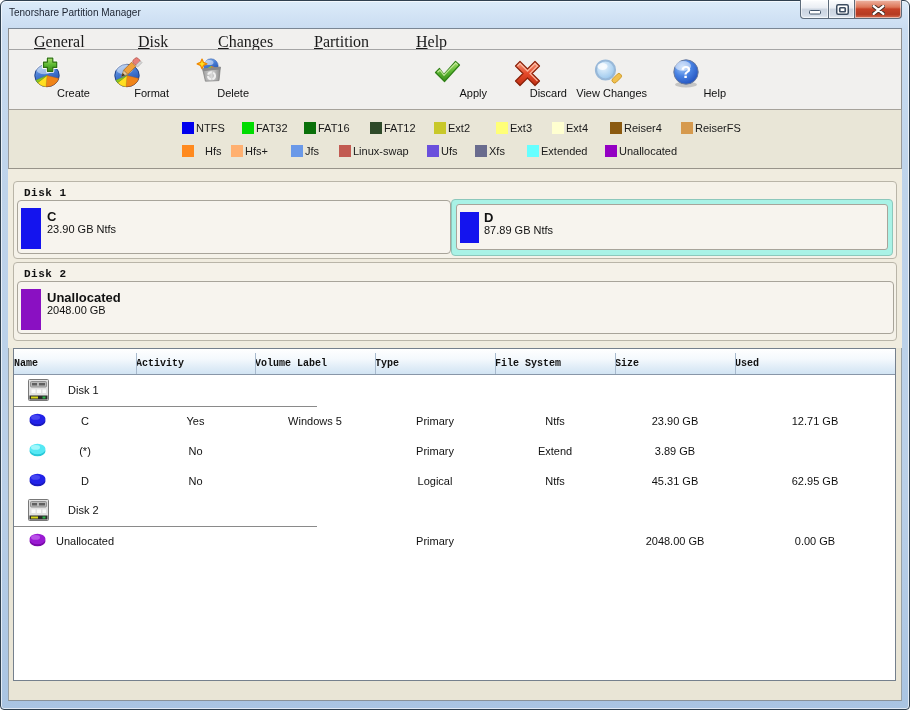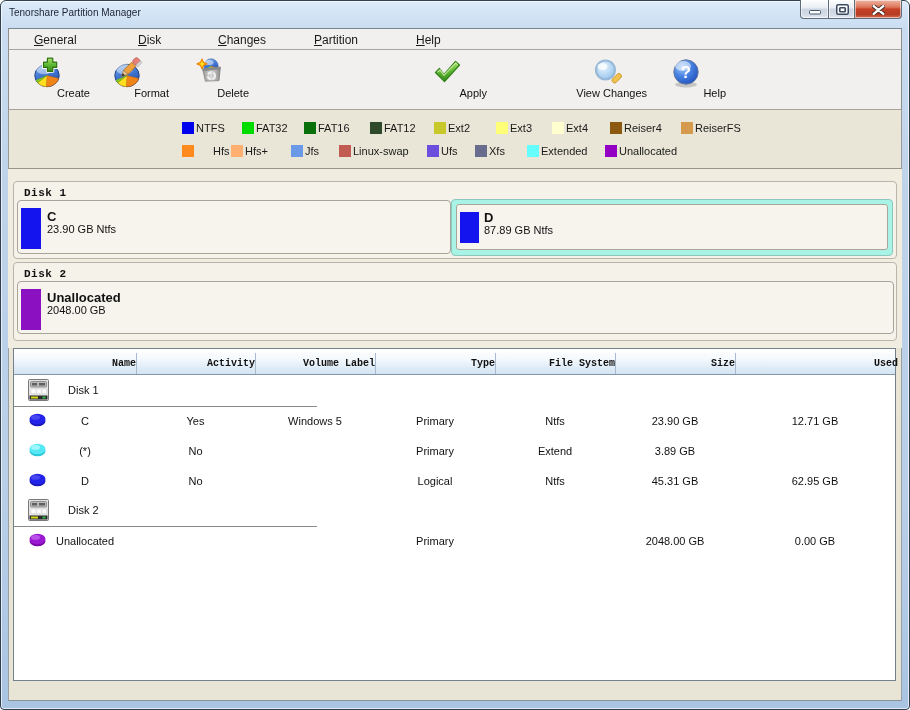--- a/index.html
+++ b/index.html
@@ -21,21 +21,21 @@
     background:linear-gradient(180deg,#fdfdfe 0%,#e9edf3 45%,#cbd4e0 50%,#d4dde8 85%,#e7edf4 100%); }
   #cap-max { left:29px; width:26px; border-left:none;
     background:linear-gradient(180deg,#fdfdfe 0%,#e9edf3 45%,#cbd4e0 50%,#d4dde8 85%,#e7edf4 100%); }
   #cap-close { left:55px; width:47px; border-radius:0 0 4px 0; border-left:none;
     background:linear-gradient(180deg,#eeb5a4 0%,#dd7658 40%,#c64227 50%,#b53b22 80%,#d86e50 100%); }
   .glyph { position:absolute; }
   
   #client { left:8px; top:28px; width:894px; height:673px; background:#e9e5d6; border-left:1px solid #98a0a4; border-right:1px solid #98a0a4; border-bottom:1px solid #8a9298; }
   #menubar { left:8px; top:28px; width:894px; height:22px; background:#f1f0ee; border-top:1px solid #7a8694;
     border-bottom:1px solid #a5a5a5; border-left:1px solid #8e8e8e; border-right:1px solid #8e8e8e; }
-  .menuitem { position:absolute; top:4px; font-size:12px; color:#1a1a1a; }
+  .menuitem { position:absolute; top:4px; font-size:16px; color:#1a1a1a;font-family:Liberation Serif, serif; }
   .menuitem u { text-decoration:underline; }
   #toolbar { left:8px; top:50px; width:894px; height:60px; background:#f1f0ee;
     border-bottom:1px solid #a6a29a; border-left:1px solid #8e8e8e; border-right:1px solid #8e8e8e; }
   .tool { position:absolute; top:0; width:78px; height:58px; }
   .tool svg { position:absolute; left:50%; transform:translateX(-50%); top:7px; }
   .tool .tlabel { position:absolute; top:37px; width:100%; text-align:right; font-size:11px; color:#111; }
   
   #legend { left:8px; top:110px; width:894px; height:59px; background:#e9e6d7;
     border-bottom:1px solid #98948a; border-left:1px solid #9a9a9a; border-right:1px solid #9a9a9a; }
   .lg { position:absolute; width:12px; height:12px; }
@@ -48,21 +48,21 @@
   .pblock { position:absolute; background:#f7f4ee; border:1px solid #a8a49a; border-radius:4px; }
   .pbar { position:absolute; }
   .ptitle { position:absolute; font-weight:bold; font-size:13px; color:#111; }
   .psub { position:absolute; font-size:11px; color:#111; }
   
   #tablebox { left:13px; top:348px; width:883px; height:333px; background:#fff;
     border:1px solid #75808d; }
   #thead { position:absolute; left:0; top:0; width:881px; height:26px;
     background:linear-gradient(180deg,#ffffff 0%,#f4f9fd 40%,#dfecf7 75%,#d2e4f3 100%);
     border-bottom:1px solid #8896a8; }
-  .th { position:absolute; top:9px; text-align:right; font-family:"Liberation Mono", monospace;
+  .th { position:absolute; top:9px; text-align:left; font-family:"Liberation Mono", monospace;
     font-weight:bold; font-size:10px; color:#111; }
   .thsep { position:absolute; top:4px; width:1px; height:21px; background:#a8bacd; }
   .cell { position:absolute; font-size:11px; color:#111; text-align:center; }
   .diskline { position:absolute; height:1px; background:#8a8a8a; }
 </style>
 </head>
 <body>
   <div id="frame" class="abs"></div>
   <div id="titletext" class="abs">Tenorshare Partition Manager</div>
   <div id="caps" class="abs">
@@ -165,20 +165,27 @@
       </svg>
       <div class="tlabel">Delete</div>
     </div>
     <div class="tool" style="left:400px">
       <svg width="34" height="32" viewBox="0 0 34 32">
         <path d="M4.5,15.5 L8.5,11.5 L13,17.5 L24.5,4.5 L28.5,8 L13.5,24.5 Z" fill="url(#ggreen)" stroke="#2e8014" stroke-width="1.2" stroke-linejoin="round"></path>
         <path d="M6.5,15.3 L9,13 L13,18.3 L24.7,5.8 L26.6,7.6" fill="none" stroke="#d8f0b0" stroke-width="1.3" opacity="0.8"></path>
       </svg>
       <div class="tlabel">Apply</div>
     </div>
+    <div class="tool" style="left:480px">
+      <svg width="34" height="32" viewBox="0 0 34 32">
+        <path d="M4.5,9 L9,4.5 L16.5,12 L24,4.5 L28.5,9 L21,16.5 L28.5,24 L24,28.5 L16.5,21 L9,28.5 L4.5,24 L12,16.5 Z" fill="url(#gred)" stroke="#8a2008" stroke-width="1.2" stroke-linejoin="round"></path>
+        <path d="M6.5,9 L9,6.5 L16.5,14 L24,6.5 L26.5,9 L19,16.5 L26.5,24" fill="none" stroke="#ffc0a8" stroke-width="1.3" opacity="0.85"></path>
+      </svg>
+      <div class="tlabel">Discard</div>
+    </div>
     <div class="tool" style="left:560px">
       <svg width="34" height="32" viewBox="0 0 34 32">
         <g transform="rotate(45 24 23)">
           <rect x="21.5" y="15" width="5" height="11" rx="2.2" fill="#f0c050" stroke="#c89018" stroke-width="0.8"></rect>
         </g>
         <circle cx="14.5" cy="13" r="9.5" fill="url(#glens)" stroke="#98b8d8" stroke-width="2.2"></circle>
         <ellipse cx="11.5" cy="9.5" rx="5" ry="3.4" fill="#ffffff" opacity="0.75"></ellipse>
       </svg>
       <div class="tlabel">View Changes</div>
     </div>
@@ -205,21 +212,21 @@
     <div class="lt" style="left:439px;top:12px">Ext2</div>
     <div class="lg" style="left:487px;top:12px;background:#ffff77"></div>
     <div class="lt" style="left:501px;top:12px">Ext3</div>
     <div class="lg" style="left:543px;top:12px;background:#ffffd0"></div>
     <div class="lt" style="left:557px;top:12px">Ext4</div>
     <div class="lg" style="left:601px;top:12px;background:#8b5a10"></div>
     <div class="lt" style="left:615px;top:12px">Reiser4</div>
     <div class="lg" style="left:672px;top:12px;background:#d69a4e"></div>
     <div class="lt" style="left:686px;top:12px">ReiserFS</div>
     <div class="lg" style="left:173px;top:35px;background:#ff8a1e"></div>
-    <div class="lt" style="left:204px;top:35px">Hfs</div>
+    <div class="lt" style="left:196px;top:35px">Hfs</div>
     <div class="lg" style="left:222px;top:35px;background:#ffb070"></div>
     <div class="lt" style="left:236px;top:35px">Hfs+</div>
     <div class="lg" style="left:282px;top:35px;background:#6a99e8"></div>
     <div class="lt" style="left:296px;top:35px">Jfs</div>
     <div class="lg" style="left:330px;top:35px;background:#c25b52"></div>
     <div class="lt" style="left:344px;top:35px">Linux-swap</div>
     <div class="lg" style="left:418px;top:35px;background:#6a50dc"></div>
     <div class="lt" style="left:432px;top:35px">Ufs</div>
     <div class="lg" style="left:466px;top:35px;background:#6a6c8e"></div>
     <div class="lt" style="left:480px;top:35px">Xfs</div>

